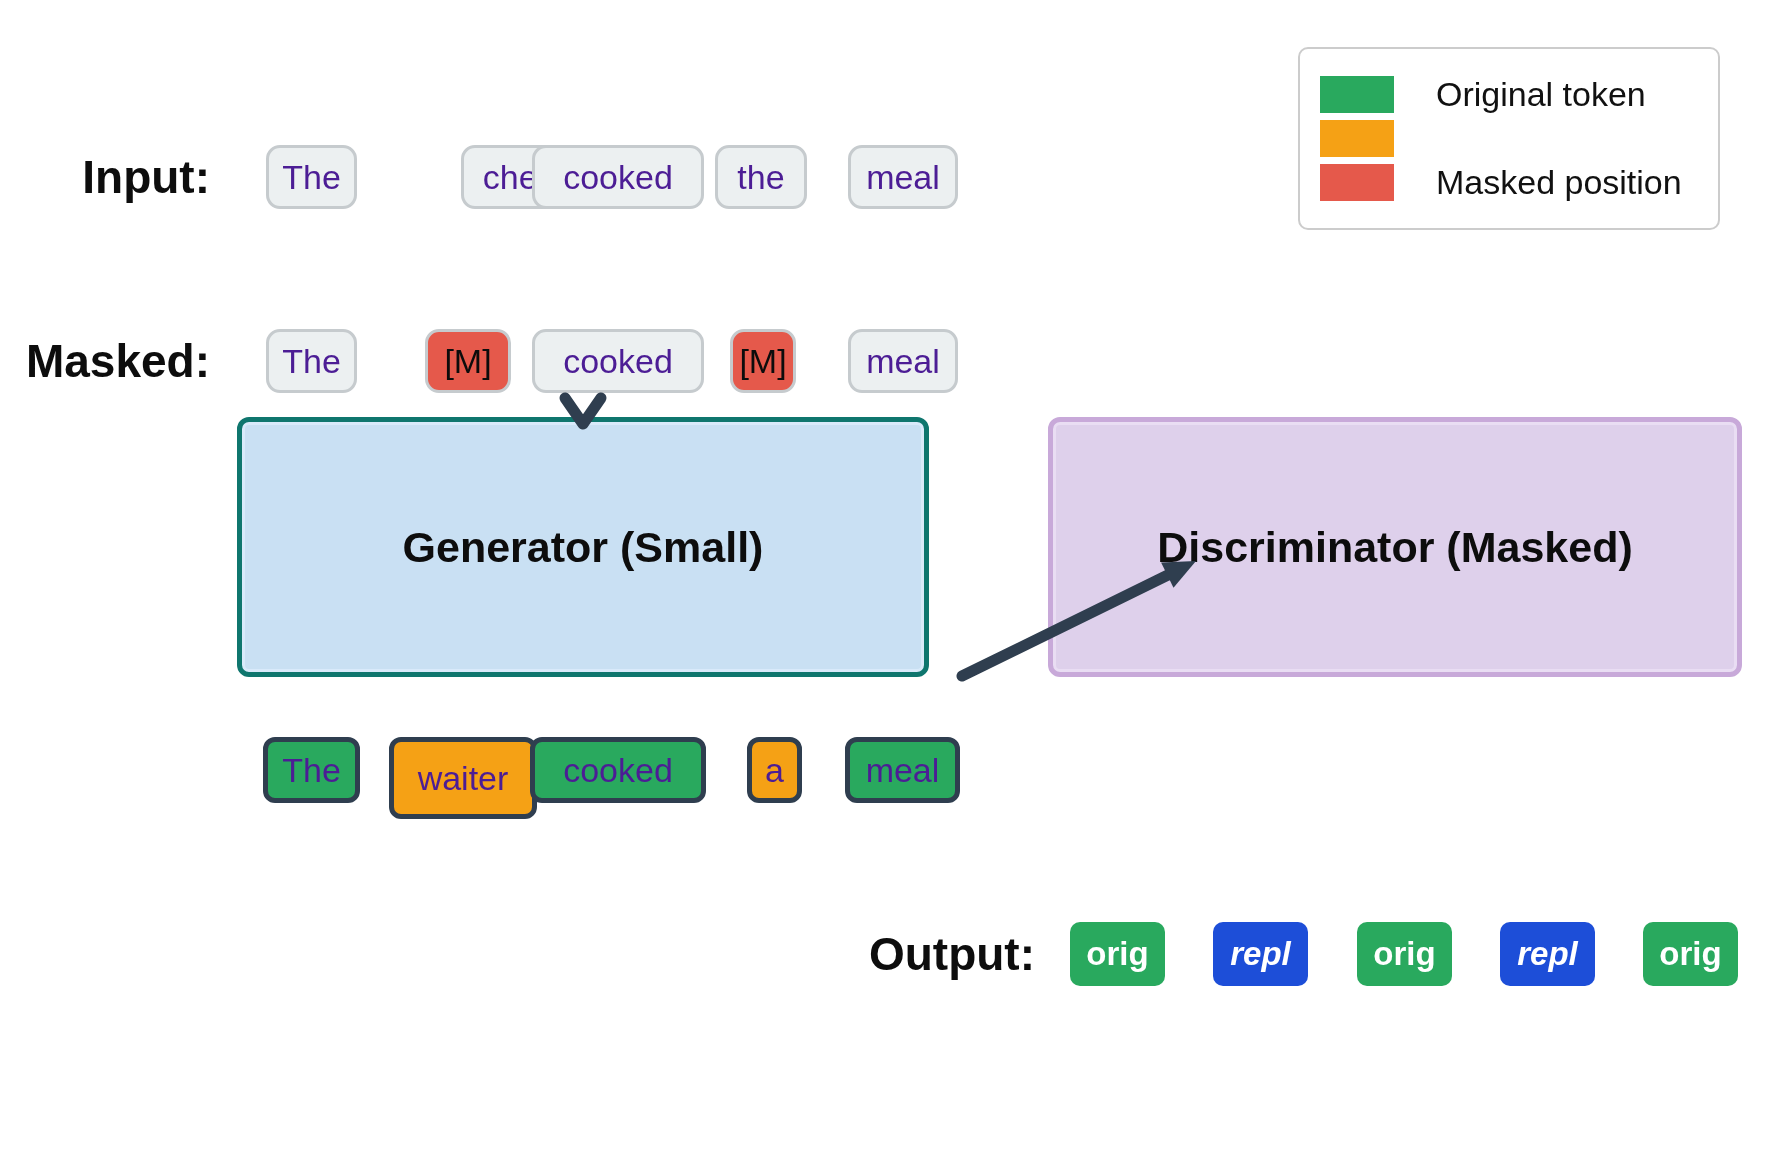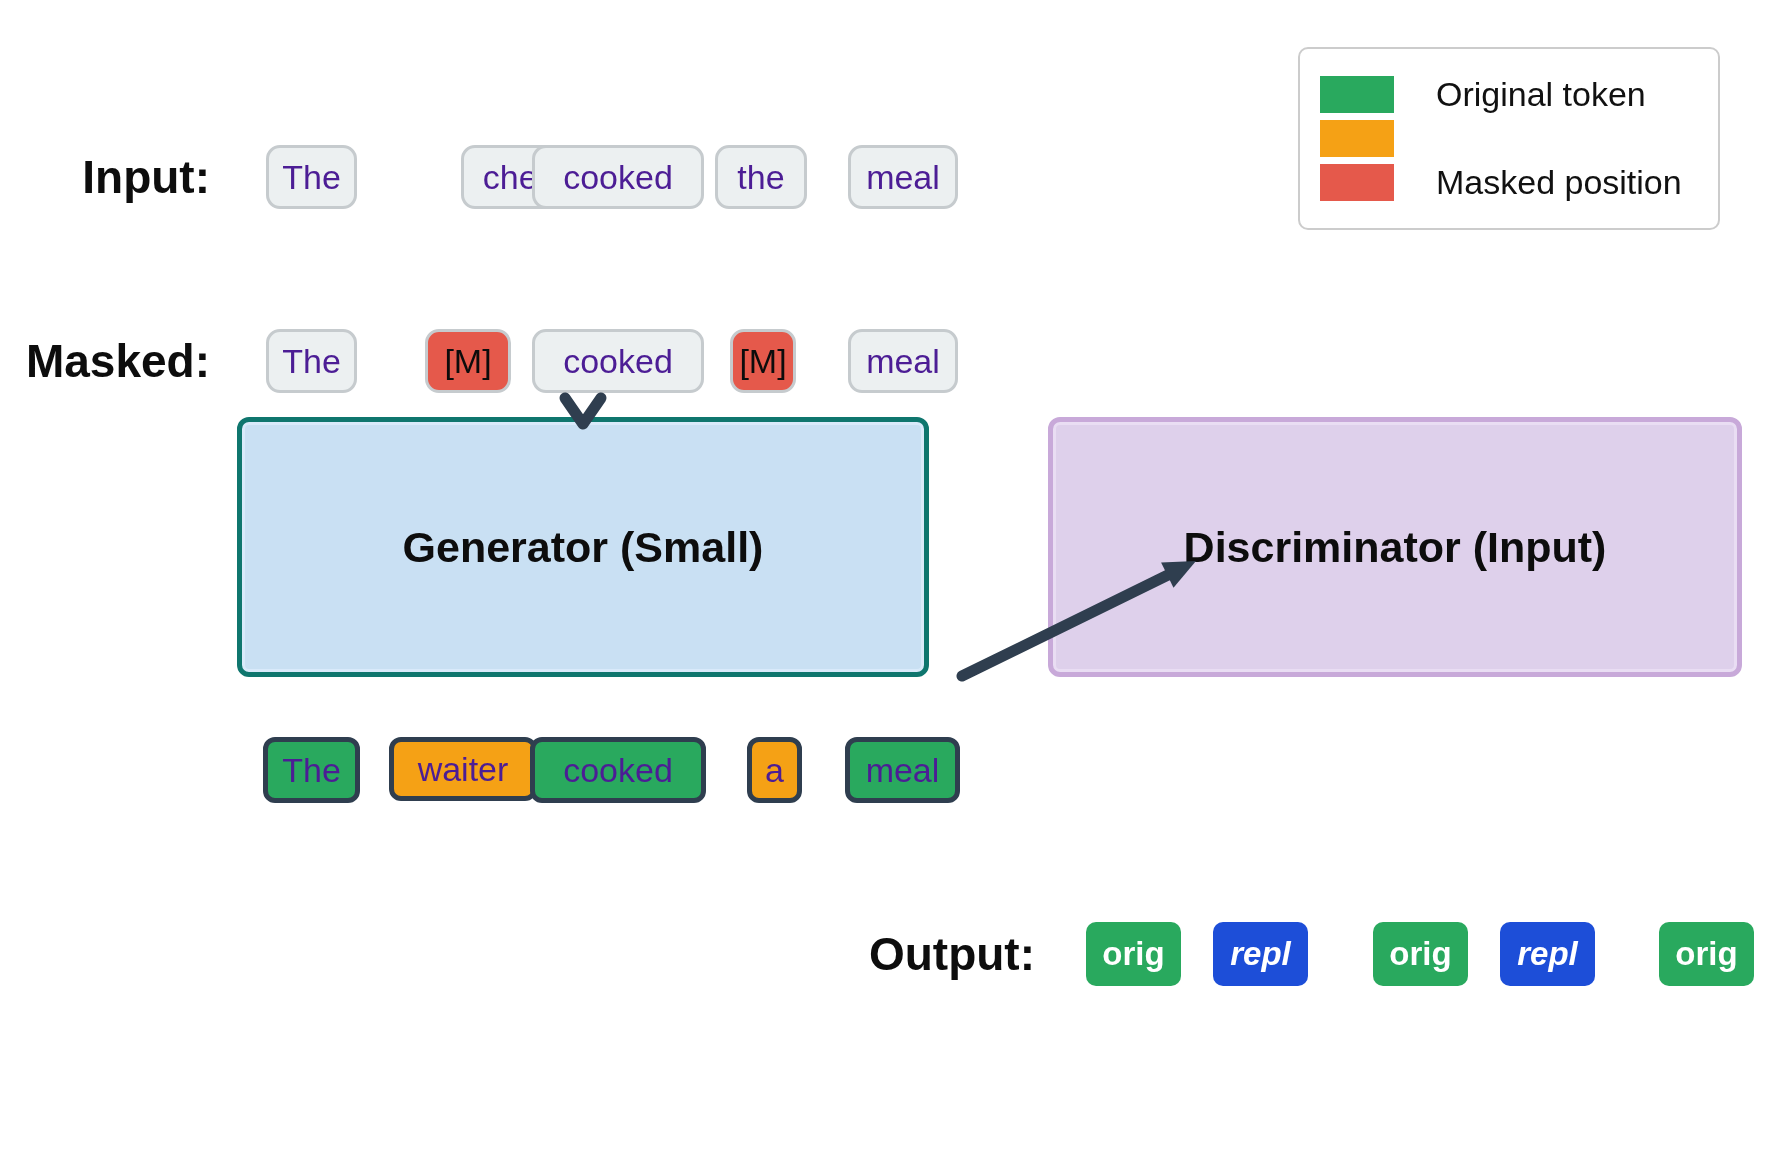--- a/index.html
+++ b/index.html
@@ -69,21 +69,21 @@
     box-shadow: inset 0 0 0 3px #e9ddf3;
   }
 
   
   .badge {
     position: absolute;
     display: flex; align-items: center; justify-content: center;
     border-radius: 10px;
     font-weight: 700; font-size: 33px; color: #ffffff;
   }
-  .badge-orig { background: #29a95e; margin-left: 16px; }
+  .badge-orig { background: #29a95e; }
   .badge-repl { background: #1d4ed8; font-style: italic; }
 
   
   .legend {
     position: absolute;
     left: 1298px; top: 47px; width: 422px; height: 183px;
     background: #ffffff;
     border: 2px solid #cccccc;
     border-radius: 10px;
     box-sizing: border-box;
@@ -133,25 +133,25 @@
   <div class="token token-maskpos" style="left:425px; top:329px; width:86px; height:64px;">[M]</div>
   <div class="token token-gray" style="left:532px; top:329px; width:172px; height:64px;">cooked</div>
   <div class="token token-maskpos" style="left:730px; top:329px; width:66px; height:64px;">[M]</div>
   <div class="token token-gray" style="left:848px; top:329px; width:110px; height:64px;">meal</div>
 
   <div class="model-box generator-box" style="left:237px; top:417px; width:692px; height:260px;">
     <span>Generator (Small)</span>
   </div>
 
   <div class="model-box discriminator-box" style="left:1048px; top:417px; width:694px; height:260px;">
-    <span>Discriminator (Input)</span>
+    <span>Discriminator (Masked)</span>
   </div>
 
   <div class="token token-original" style="left:263px; top:737px; width:97px; height:66px;">The</div>
-  <div class="token token-replaced" style="left:389px; top:737px; width:148px; height:64px; z-index:2;">waiter</div>
+  <div class="token token-replaced" style="left:389px; top:737px; width:148px; height:82px; z-index:2;">waiter</div>
   <div class="token token-original" style="left:530px; top:737px; width:176px; height:66px; z-index:3;">cooked</div>
   <div class="token token-replaced" style="left:747px; top:737px; width:55px; height:66px;">a</div>
   <div class="token token-original" style="left:845px; top:737px; width:115px; height:66px;">meal</div>
 
   <div class="badge badge-orig" style="left:1070px; top:922px; width:95px; height:64px;">orig</div>
   <div class="badge badge-repl" style="left:1213px; top:922px; width:95px; height:64px;">repl</div>
   <div class="badge badge-orig" style="left:1357px; top:922px; width:95px; height:64px;">orig</div>
   <div class="badge badge-repl" style="left:1500px; top:922px; width:95px; height:64px;">repl</div>
   <div class="badge badge-orig" style="left:1643px; top:922px; width:95px; height:64px;">orig</div>
 

